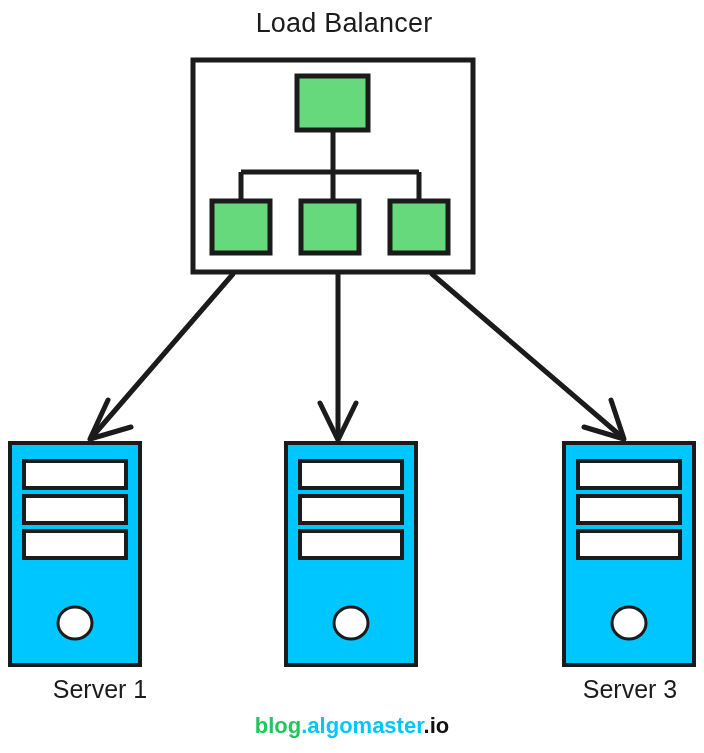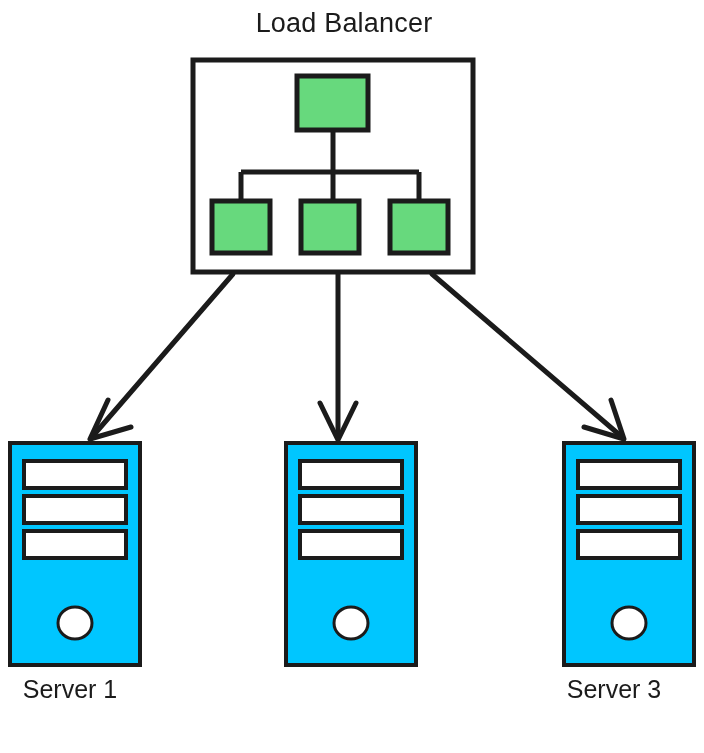--- a/index.html
+++ b/index.html
@@ -43,23 +43,23 @@
     margin-left: 40px;
   }
   .server-label {
     position: absolute;
     top: 675px;
     font-size: 25px;
     color: #1b1b1b;
     text-align: center;
     white-space: nowrap;
   }
-  .server-label.s1 { left: 0px;   width: 140px; }
+  .server-label.s1 { left: 0px;   width: 140px; padding-left: 30px; }
   .server-label.s2 { left: 282px; width: 140px; }
-  .server-label.s3 { left: 544px; width: 140px; }
+  .server-label.s3 { left: 560px; width: 140px; }
   .footer-brand {
     position: absolute;
     left: 0;
     top: 713px;
     width: 704px;
     text-align: center;
     font-size: 22px;
     font-weight: bold;
     white-space: nowrap;
   }
@@ -137,14 +137,17 @@
       <rect x="578" y="496" width="102" height="27" fill="#ffffff" stroke="#1b1b1b" stroke-width="4"></rect>
       <rect x="578" y="531" width="102" height="27" fill="#ffffff" stroke="#1b1b1b" stroke-width="4"></rect>
       <ellipse cx="629" cy="623" rx="17" ry="16" fill="#ffffff" stroke="#1b1b1b" stroke-width="3"></ellipse>
     </g>
 
   </svg>
 
   <div class="server-label s1">Server 1</div>
   <div class="server-label s3">Server 3</div>
 
+  <div class="footer-brand">
+    <span class="brand-blog">blog</span><span class="brand-dot1">.</span><span class="brand-algomaster">algomaster</span><span class="brand-dot2">.</span><span class="brand-io">io</span>
+  </div>
 
 </div>
 
 </body></html>

